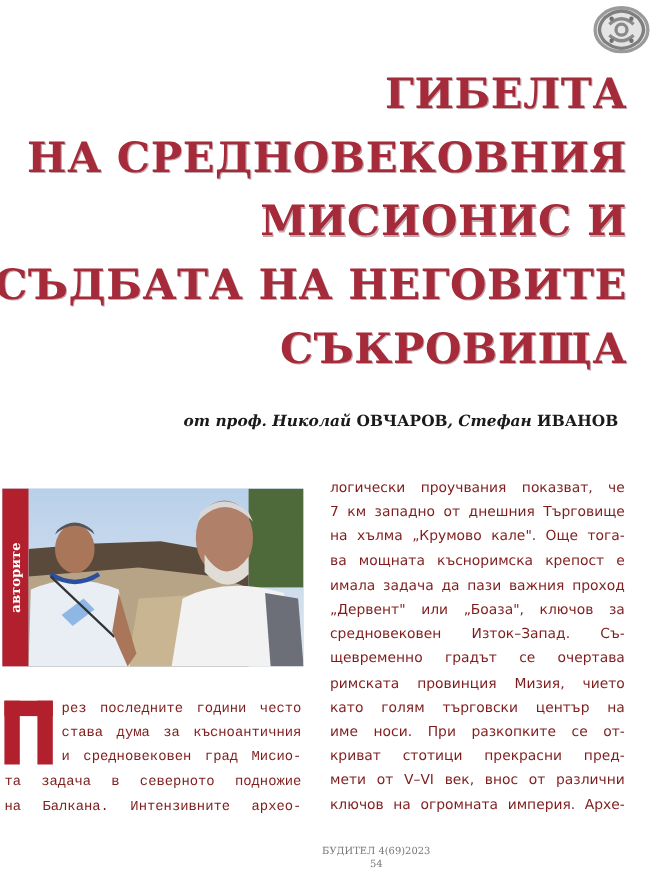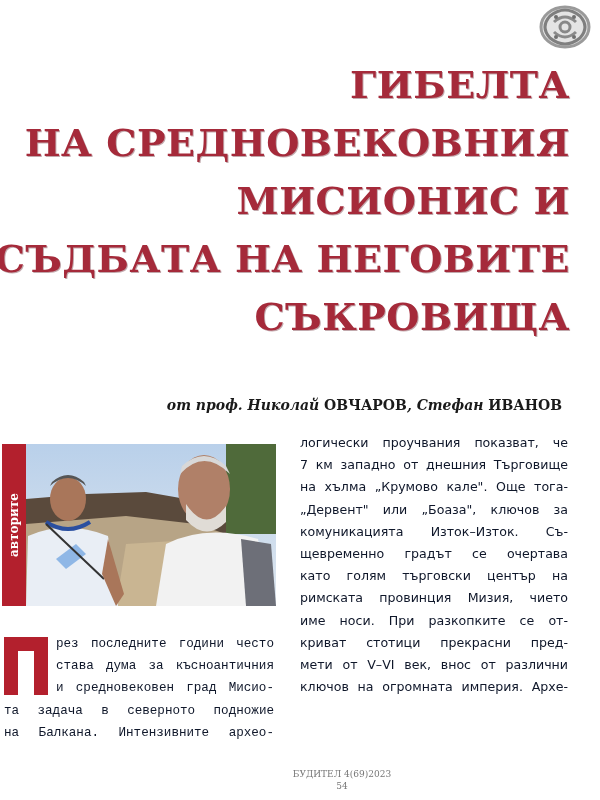--- a/index.html
+++ b/index.html
@@ -9,38 +9,38 @@
   }
   .ornament { position: absolute; left: 536px; top: 2px; width: 58px; height: 50px; }
   .title {
     position: absolute; right: 30px; top: 56px; text-align: right;
     font-family: "DejaVu Serif", serif; font-weight: bold; color: #a52a3a;
     font-size: 38px; line-height: 58px; letter-spacing: 0.5px;
     text-shadow: 1px 1px 0 rgba(80,10,20,0.35);
   }
   .title div { white-space: nowrap; }
   .byline {
-    position: absolute; right: 38px; top: 397px;
+    position: absolute; right: 38px; top: 375px;
     font-family: "DejaVu Serif", serif; font-style: italic; font-weight: bold;
     font-size: 14px; color: #1a1a1a; white-space: nowrap;
   }
   .byline .caps { font-style: normal; }
   .photo-box {
     position: absolute; left: 2px; top: 444px; width: 274px; height: 162px;
     overflow: hidden; background: #c8d8ea;
   }
   .photo-tag {
     position: absolute; left: 0; top: 0; width: 24px; height: 162px; background: #b3202d;
   }
   .photo-tag span {
     position: absolute; left: 50%; top: 50%; transform: translate(-50%,-50%) rotate(-90deg);
     color: #ffffff; font-family: "DejaVu Serif", serif; font-weight: bold; font-size: 12px; white-space: nowrap;
   }
   .photo { position: absolute; left: 24px; top: 0; width: 250px; height: 162px; }
-  .col { position: absolute; font-size: 12.6px; line-height: 22.2px; text-align: justify; color: #0f172a; }
+  .col { position: absolute; font-size: 12.6px; line-height: 22.2px; text-align: justify; color: #7f1d1d; }
   .col-left { left: 4px; top: 633px; width: 270px; font-family: Liberation Mono, monospace; }
   .col-right { left: 300px; top: 432px; width: 268px; }
   .col .line { display: block; white-space: nowrap; text-align-last: justify; height: 22.2px; }
   .dropcap {
     float: left; width: 44px; height: 58px; margin: 4px 8px 0 0; position: relative;
   }
   .dropcap .bar-top { position:absolute; left:0; top:0; width:44px; height:14px; background:#b3202d; }
   .dropcap .bar-l { position:absolute; left:0; top:0; width:14px; height:58px; background:#b3202d; }
   .dropcap .bar-r { position:absolute; right:0; top:0; width:14px; height:58px; background:#b3202d; }
   .footer {
@@ -124,25 +124,27 @@
   <span class="line">става дума за късноантичния</span>
   <span class="line">и средновековен град Мисио-</span>
   <span class="line">та задача в северното подножие</span>
   <span class="line">на Балкана. Интензивните архео-</span>
 </div>
 
 <div class="col col-right">
   <span class="line">логически проучвания показват, че</span>
   <span class="line">7 км западно от днешния Търговище</span>
   <span class="line">на хълма „Крумово кале". Още тога-</span>
+  <span class="line">ва мощната късноримска крепост е</span>
+  <span class="line">имала задача да пази важния проход</span>
   <span class="line">„Дервент" или „Боаза", ключов за</span>
-  <span class="line">комуникацията Изток–Изток. Съ-</span>
+  <span class="line">средновековен Изток–Запад. Съ-</span>
   <span class="line">щевременно градът се очертава</span>
+  <span class="line">римската провинция Мизия, чието</span>
   <span class="line">като голям търговски център на</span>
-  <span class="line">римската провинция Мизия, чието</span>
   <span class="line">име носи. При разкопките се от-</span>
   <span class="line">криват стотици прекрасни пред-</span>
   <span class="line">мети от V–VI век, внос от различни</span>
   <span class="line">ключов на огромната империя. Архе-</span>
 </div>
 
 <div class="footer">
   <div>БУДИТЕЛ 4(69)2023</div>
   <div>54</div>
 </div>

